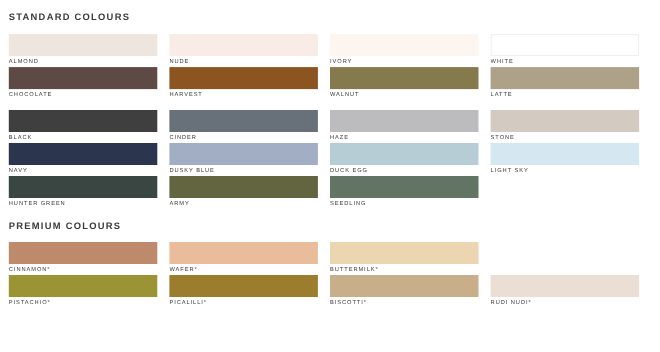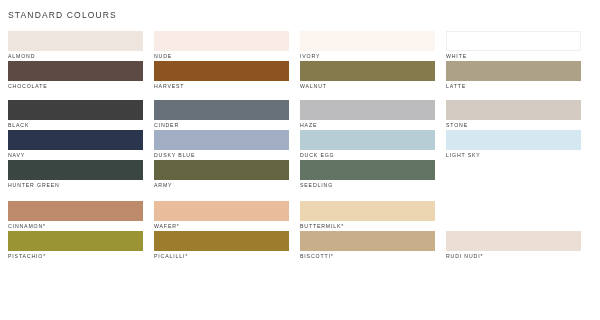--- a/index.html
+++ b/index.html
@@ -19,21 +19,21 @@
     height: 320px;
     box-sizing: border-box;
     padding: 0 8px;
     position: relative;
   }
   .section-heading {
     font-size: 8.5px;
     letter-spacing: 1.15px;
     color: #3b3b3b;
     text-transform: uppercase;
-    font-weight: 400;
+    font-weight: 700;
     line-height: 1;
     padding-top: 11px;
     padding-bottom: 0;
     margin: 0;
   }
   .grid {
     display: grid;
     grid-template-columns: repeat(4, 135px);
     column-gap: 11px;
     row-gap: 0;
@@ -158,20 +158,21 @@
       </div>
       <div class="cell">
         <span class="swatch" style="background: rgb(98, 117, 101);"></span>
         <span class="label">SEEDLING</span>
       </div>
       <div class="cell empty">
         <span class="swatch" style="background: rgb(255, 255, 255);"></span>
         <span class="label"></span>
       </div>
     </div>
+    <div class="section-heading">PREMIUM COLOURS</div>
     <div class="grid group">
       <div class="cell">
         <span class="swatch" style="background: rgb(189, 138, 107);"></span>
         <span class="label">CINNAMON*</span>
       </div>
       <div class="cell">
         <span class="swatch" style="background: rgb(233, 189, 156);"></span>
         <span class="label">WAFER*</span>
       </div>
       <div class="cell">

